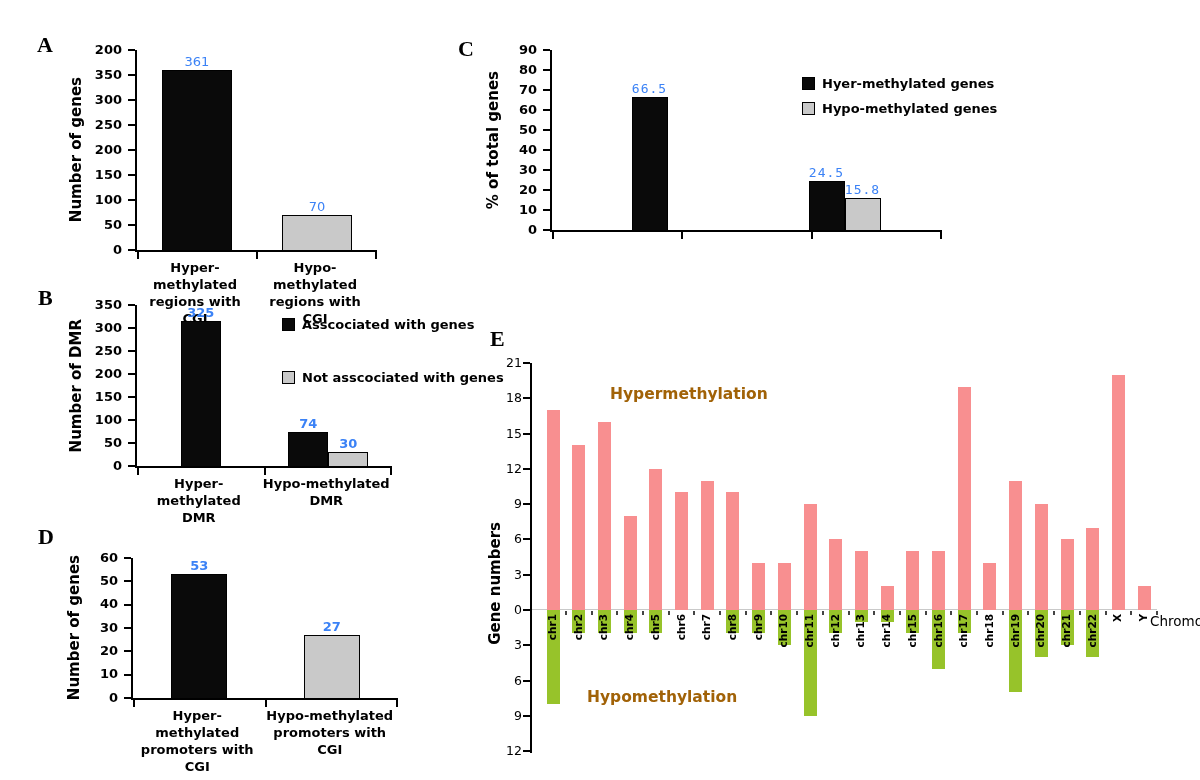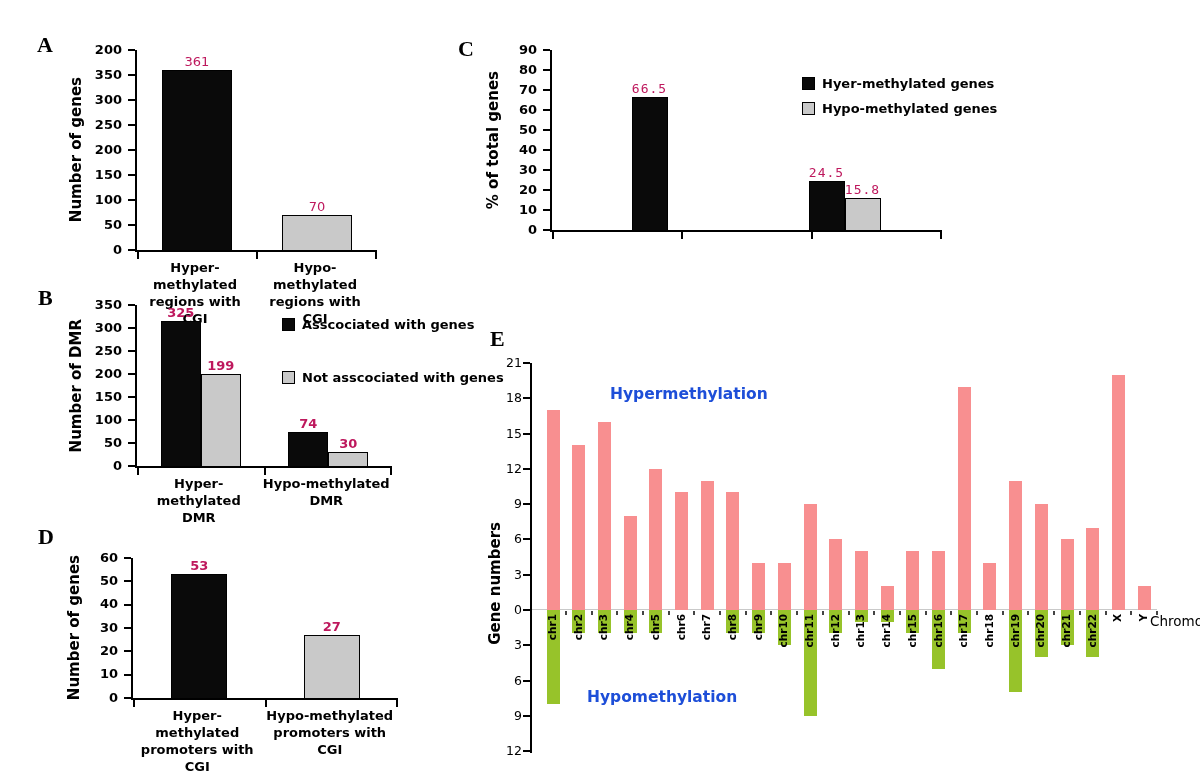--- a/index.html
+++ b/index.html
@@ -12,39 +12,39 @@
   .ylabel-box{display:flex;align-items:center;justify-content:center;}
   .ylabel-text{writing-mode:vertical-rl;transform:rotate(180deg);font-weight:700;font-size:15px;white-space:nowrap;color:#000;}
   .yaxis{position:relative;}
   .ytick-label{position:absolute;text-align:right;font-size:13px;font-weight:700;color:#000;}
   .ytick-mark{position:absolute;background:#000;height:2px;width:7px;}
   .plot{position:relative;border-left:2px solid #000;border-bottom:2px solid #000;display:flex;align-items:flex-end;}
   .slot{flex:1;display:flex;flex-direction:column;align-items:center;justify-content:flex-end;height:100%;}
   .group{display:flex;align-items:flex-end;height:100%;}
   .bcol{display:flex;flex-direction:column;align-items:center;justify-content:flex-end;height:100%;}
   .bar{border:1px solid #000;border-bottom:none;box-sizing:border-box;}
-  .val{font-size:13px;margin-bottom:1px;white-space:nowrap;color:#be185d;}
+  .val{font-size:13px;margin-bottom:1px;white-space:nowrap;color:#3b82f6;}
   .val-mono{font-family:"DejaVu Sans Mono", monospace;font-size:13px;letter-spacing:1px;}
   .val-bold{font-weight:700;}
   .xtick-mark{position:absolute;width:2px;height:7px;background:#000;bottom:-9px;}
   .xlabels{display:flex;margin-top:8px;}
   .xlabel{flex:1;text-align:center;white-space:pre-line;font-size:13px;line-height:1.3;font-weight:700;color:#000;}
   .legend{position:absolute;display:flex;flex-direction:column;}
   .legend-entry{display:flex;align-items:center;white-space:nowrap;}
   .legend-swatch{width:11px;height:11px;border:1px solid #000;margin-right:7px;flex:none;}
   .legend-label{font-size:13px;font-weight:700;color:#000;}
   
   #eplot{position:absolute;border-left:2px solid #000;}
   .e-ytick-label{position:absolute;text-align:right;font-size:12.5px;font-weight:400;width:30px;color:#000;}
   .e-ytick-mark{position:absolute;background:#000;height:2px;width:7px;}
   .e-bar{position:absolute;}
   .e-zero{position:absolute;height:1px;background:#c9c9c9;}
   .e-midtick{position:absolute;width:2px;height:4px;background:#444;}
   .e-chr{position:absolute;writing-mode:vertical-rl;transform:rotate(180deg);font-size:10.5px;font-weight:700;line-height:13px;white-space:nowrap;color:#000;}
-  .e-title{position:absolute;font-weight:700;font-size:15.5px;white-space:nowrap;color:#1d4ed8;}
+  .e-title{position:absolute;font-weight:700;font-size:15.5px;white-space:nowrap;color:#a16207;}
   .e-xlabel{position:absolute;font-size:13.5px;white-space:nowrap;color:#000;}
   .e-ylabel{position:absolute;display:flex;align-items:center;}
 </style>
 </head>
 <body>
 
 <div id="stage">
   <section class="panel" id="panel-A" style="left:35px;top:28px;width:400px;height:258px;">
     <div class="panel-letter" style="left:2px;top:4px;">A</div>
     <div class="chart-root" id="chart-A" style="left:30px;top:22px;">
@@ -126,24 +126,20 @@
             <div class="ytick-label" style="width: 35px; top: 152.5px; left: 0px;">0</div>
             <div class="ytick-mark" style="right: 0px; top: 160px;"></div>
           </div>
           <div>
             <div class="plot" style="width: 255px; height: 161px;">
               <div class="slot">
                 <div class="group">
                   <div class="bcol">
                     <div class="val val-bold">325</div>
                     <div class="bar" style="width: 40px; height: 149.5px; background: rgb(10, 10, 10);"></div>
-                  </div>
-                  <div class="bcol">
-                    <div class="val val-bold">199</div>
-                    <div class="bar" style="width: 40px; height: 91.54px; background: rgb(201, 201, 201);"></div>
                   </div>
                 </div>
               </div>
               <div class="slot">
                 <div class="group">
                   <div class="bcol">
                     <div class="val val-bold">74</div>
                     <div class="bar" style="width: 40px; height: 34.04px; background: rgb(10, 10, 10);"></div>
                   </div>
                   <div class="bcol">

